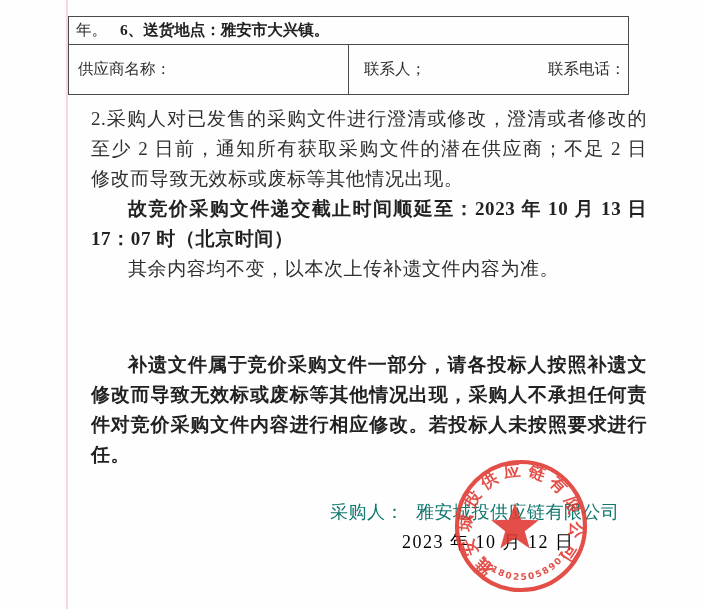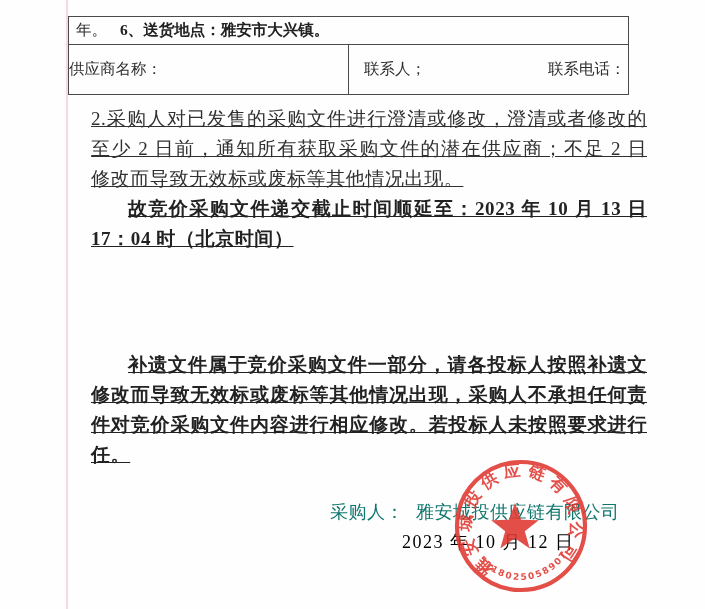--- a/index.html
+++ b/index.html
@@ -9,29 +9,29 @@
     color:#2f2f2f;overflow:hidden;
   }
   .scan-line{position:absolute;top:0;left:66px;width:2px;height:609px;
     background:rgba(235,160,170,.38);}
   
   .tbl{position:absolute;left:68px;top:16px;width:561px;border-collapse:collapse;
     table-layout:fixed;font-size:15.5px;color:#2c2c2c;}
   .tbl td{border:1.4px solid #4a4a4a;padding:0;vertical-align:middle;}
   .tbl .r1{height:27px;padding-left:7px;}
   .tbl .r2{height:49px;}
-  .tbl .c1{width:235px;}
+  .tbl .c1{width:235px;padding-left:9px;}
   .tbl .c2{padding-left:15px;}
   .gap13{display:inline-block;width:13px;}
   .phone{margin-left:122px;text-align:right;}
   .b{font-weight:bold;color:#222;}
   
   .bodyblock{position:absolute;left:91px;width:556px;font-size:19px;
     letter-spacing:.6px;color:#303030;}
-  .bodyblock .ln{height:30px;line-height:30px;white-space:nowrap;text-decoration:underline;}
+  .bodyblock .ln{height:30px;line-height:30px;white-space:nowrap;}
   .bodyblock .fj{white-space:normal;text-align:justify;text-align-last:justify;
     text-justify:inter-character;overflow:hidden;}
   .ind{text-indent:37px;}
   .blk1{top:104px;}
   .blk2{top:350px;}
   
   .sig{position:absolute;left:330px;top:497px;height:30px;line-height:30px;
     font-size:18px;letter-spacing:.5px;color:#0f766e;white-space:nowrap;}
   .sig .name{margin-left:12px;}
   .sigdate{position:absolute;left:402px;top:527px;height:30px;line-height:30px;
@@ -69,21 +69,22 @@
       </td>
     </tr>
   </tbody>
     </table>
 
   <div class="bodyblock blk1">
     <div class="ln fj">2.采购人对已发售的采购文件进行澄清或修改，澄清或者修改的</div>
     <div class="ln fj">至少 2 日前，通知所有获取采购文件的潜在供应商；不足 2 日的，</div>
     <div class="ln">修改而导致无效标或废标等其他情况出现。</div>
     <div class="ln fj b ind">故竞价采购文件递交截止时间顺延至：2023 年 10 月 13 日下午</div>
-    <div class="ln b">17：04 时（北京时间）</div>
+    <div class="ln b">17：07 时（北京时间）</div>
+    <div class="ln ind">其余内容均不变，以本次上传补遗文件内容为准。</div>
   </div>
 
   <div class="bodyblock blk2">
     <div class="ln fj b ind">补遗文件属于竞价采购文件一部分，请各投标人按照补遗文</div>
     <div class="ln fj b">修改而导致无效标或废标等其他情况出现，采购人不承担任何责</div>
     <div class="ln fj b">件对竞价采购文件内容进行相应修改。若投标人未按照要求进行</div>
     <div class="ln b">任。</div>
   </div>
 
   <div class="sig">

